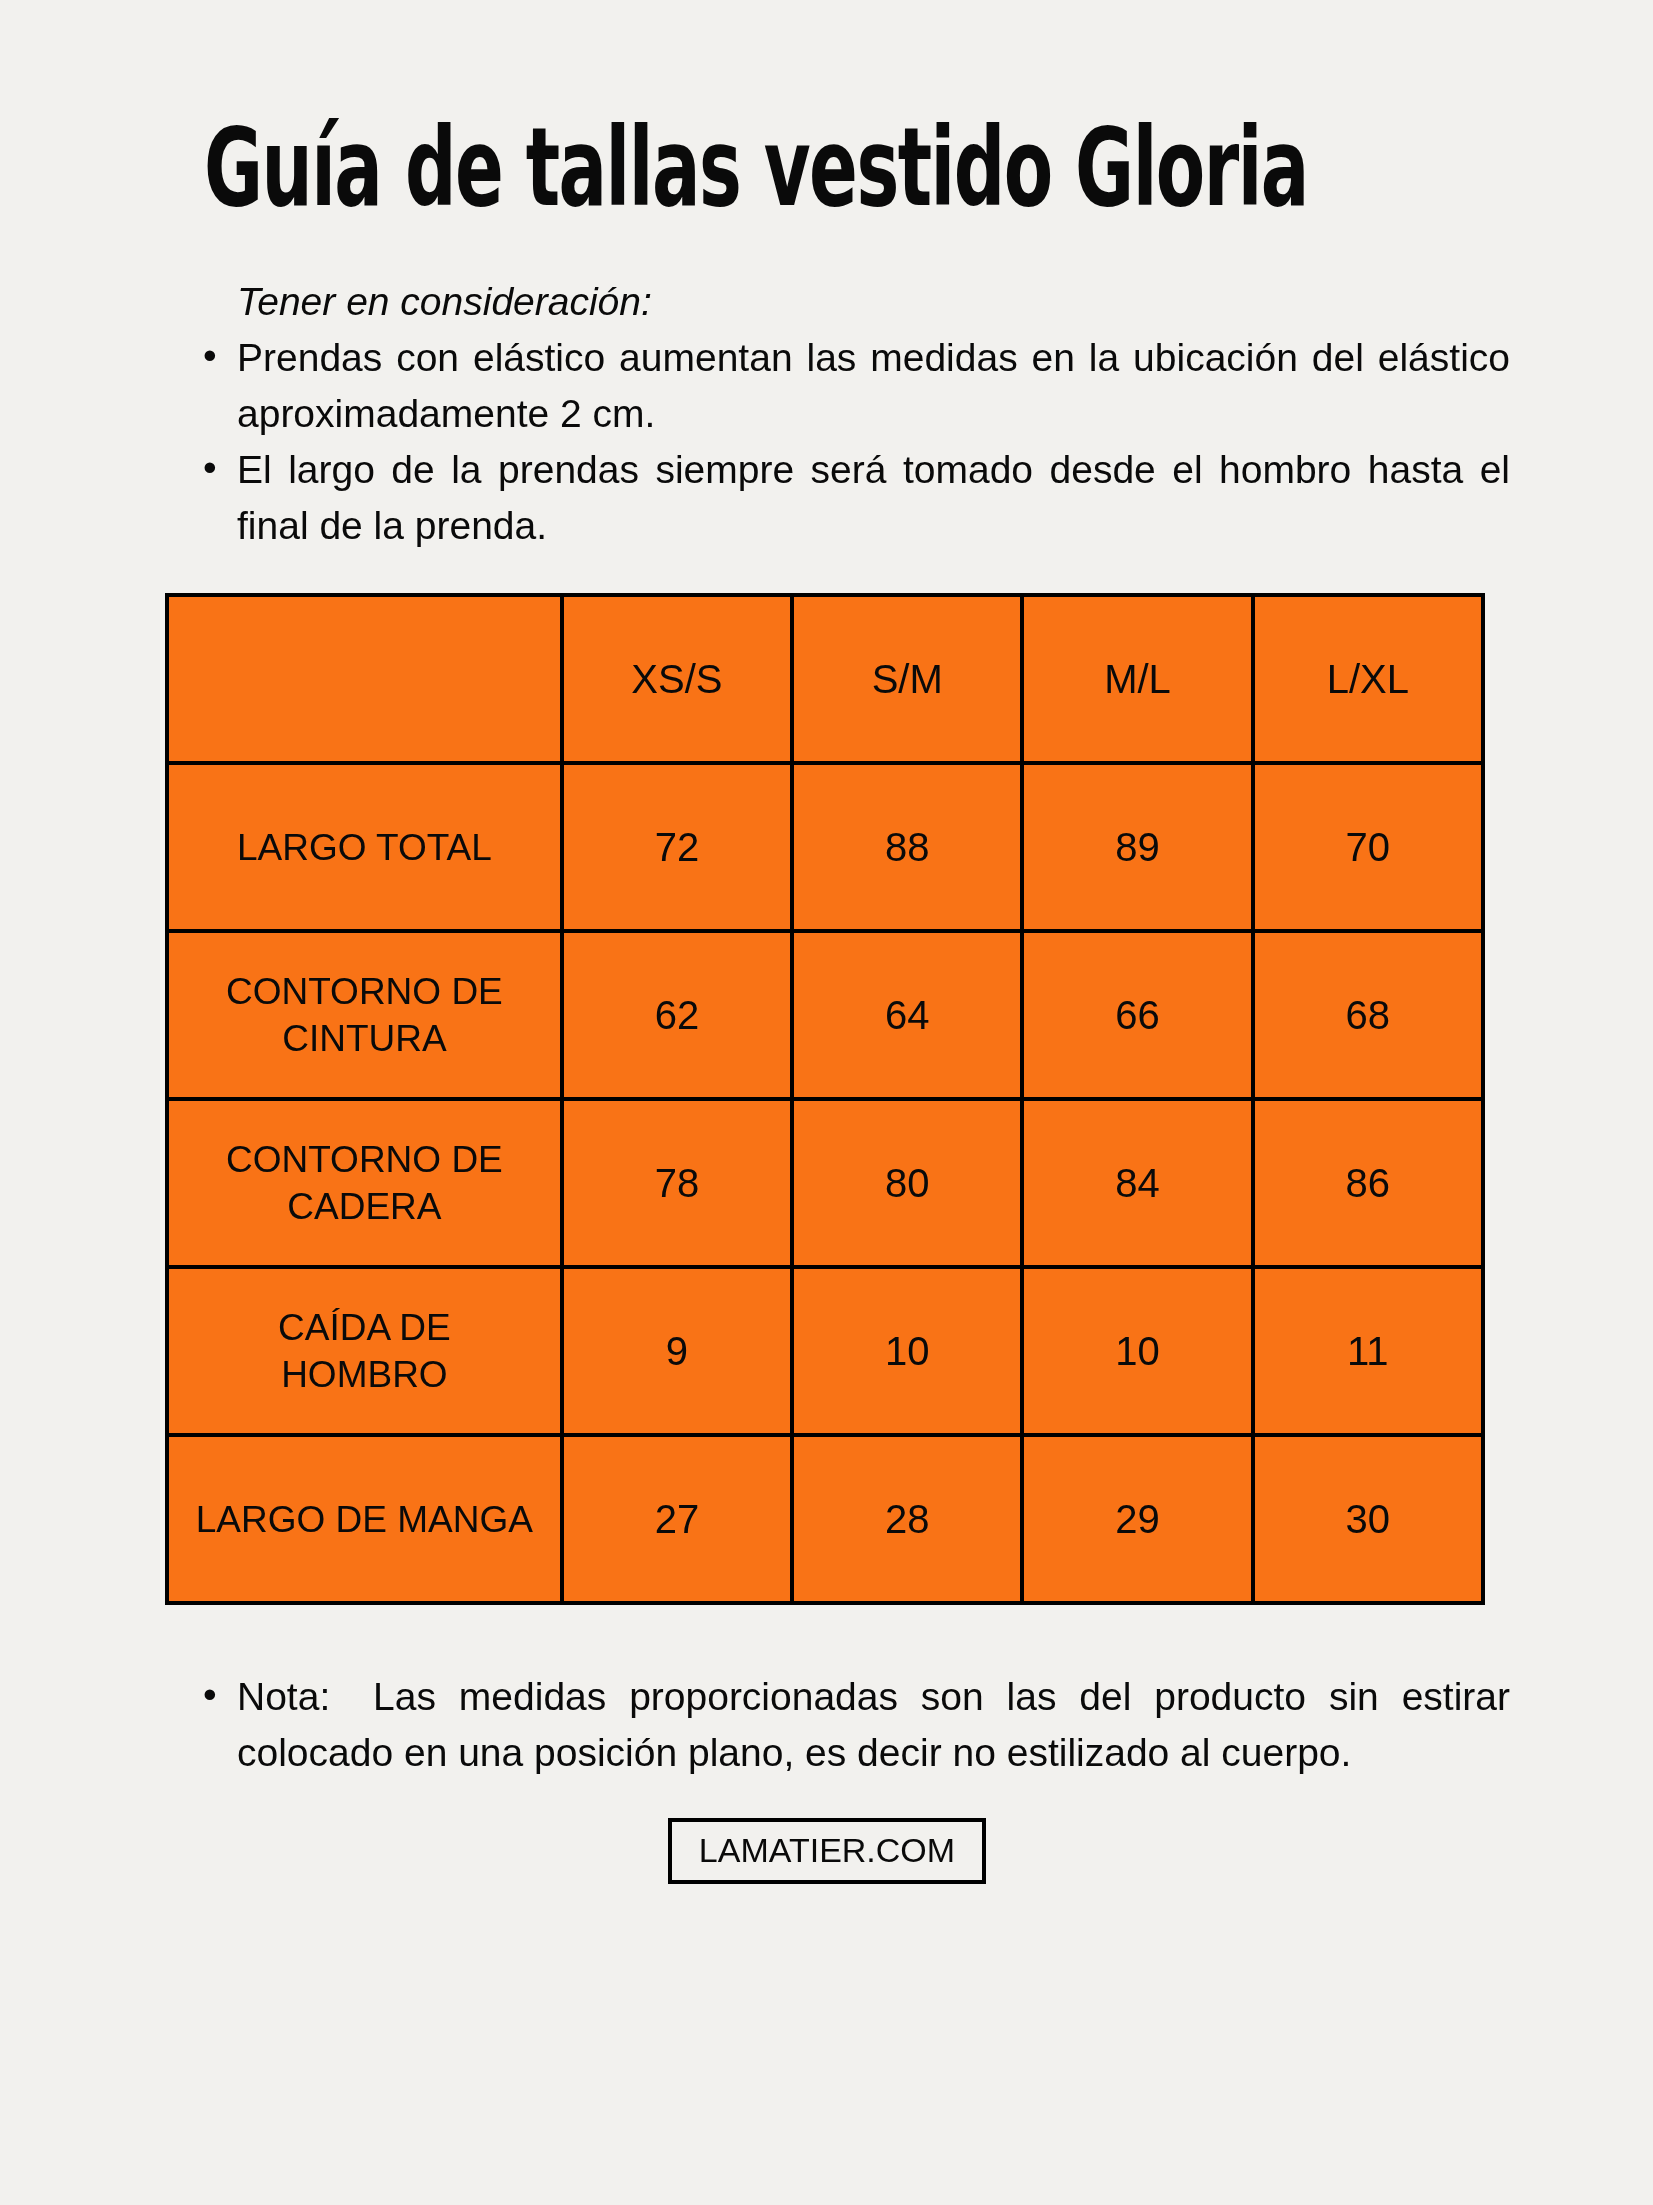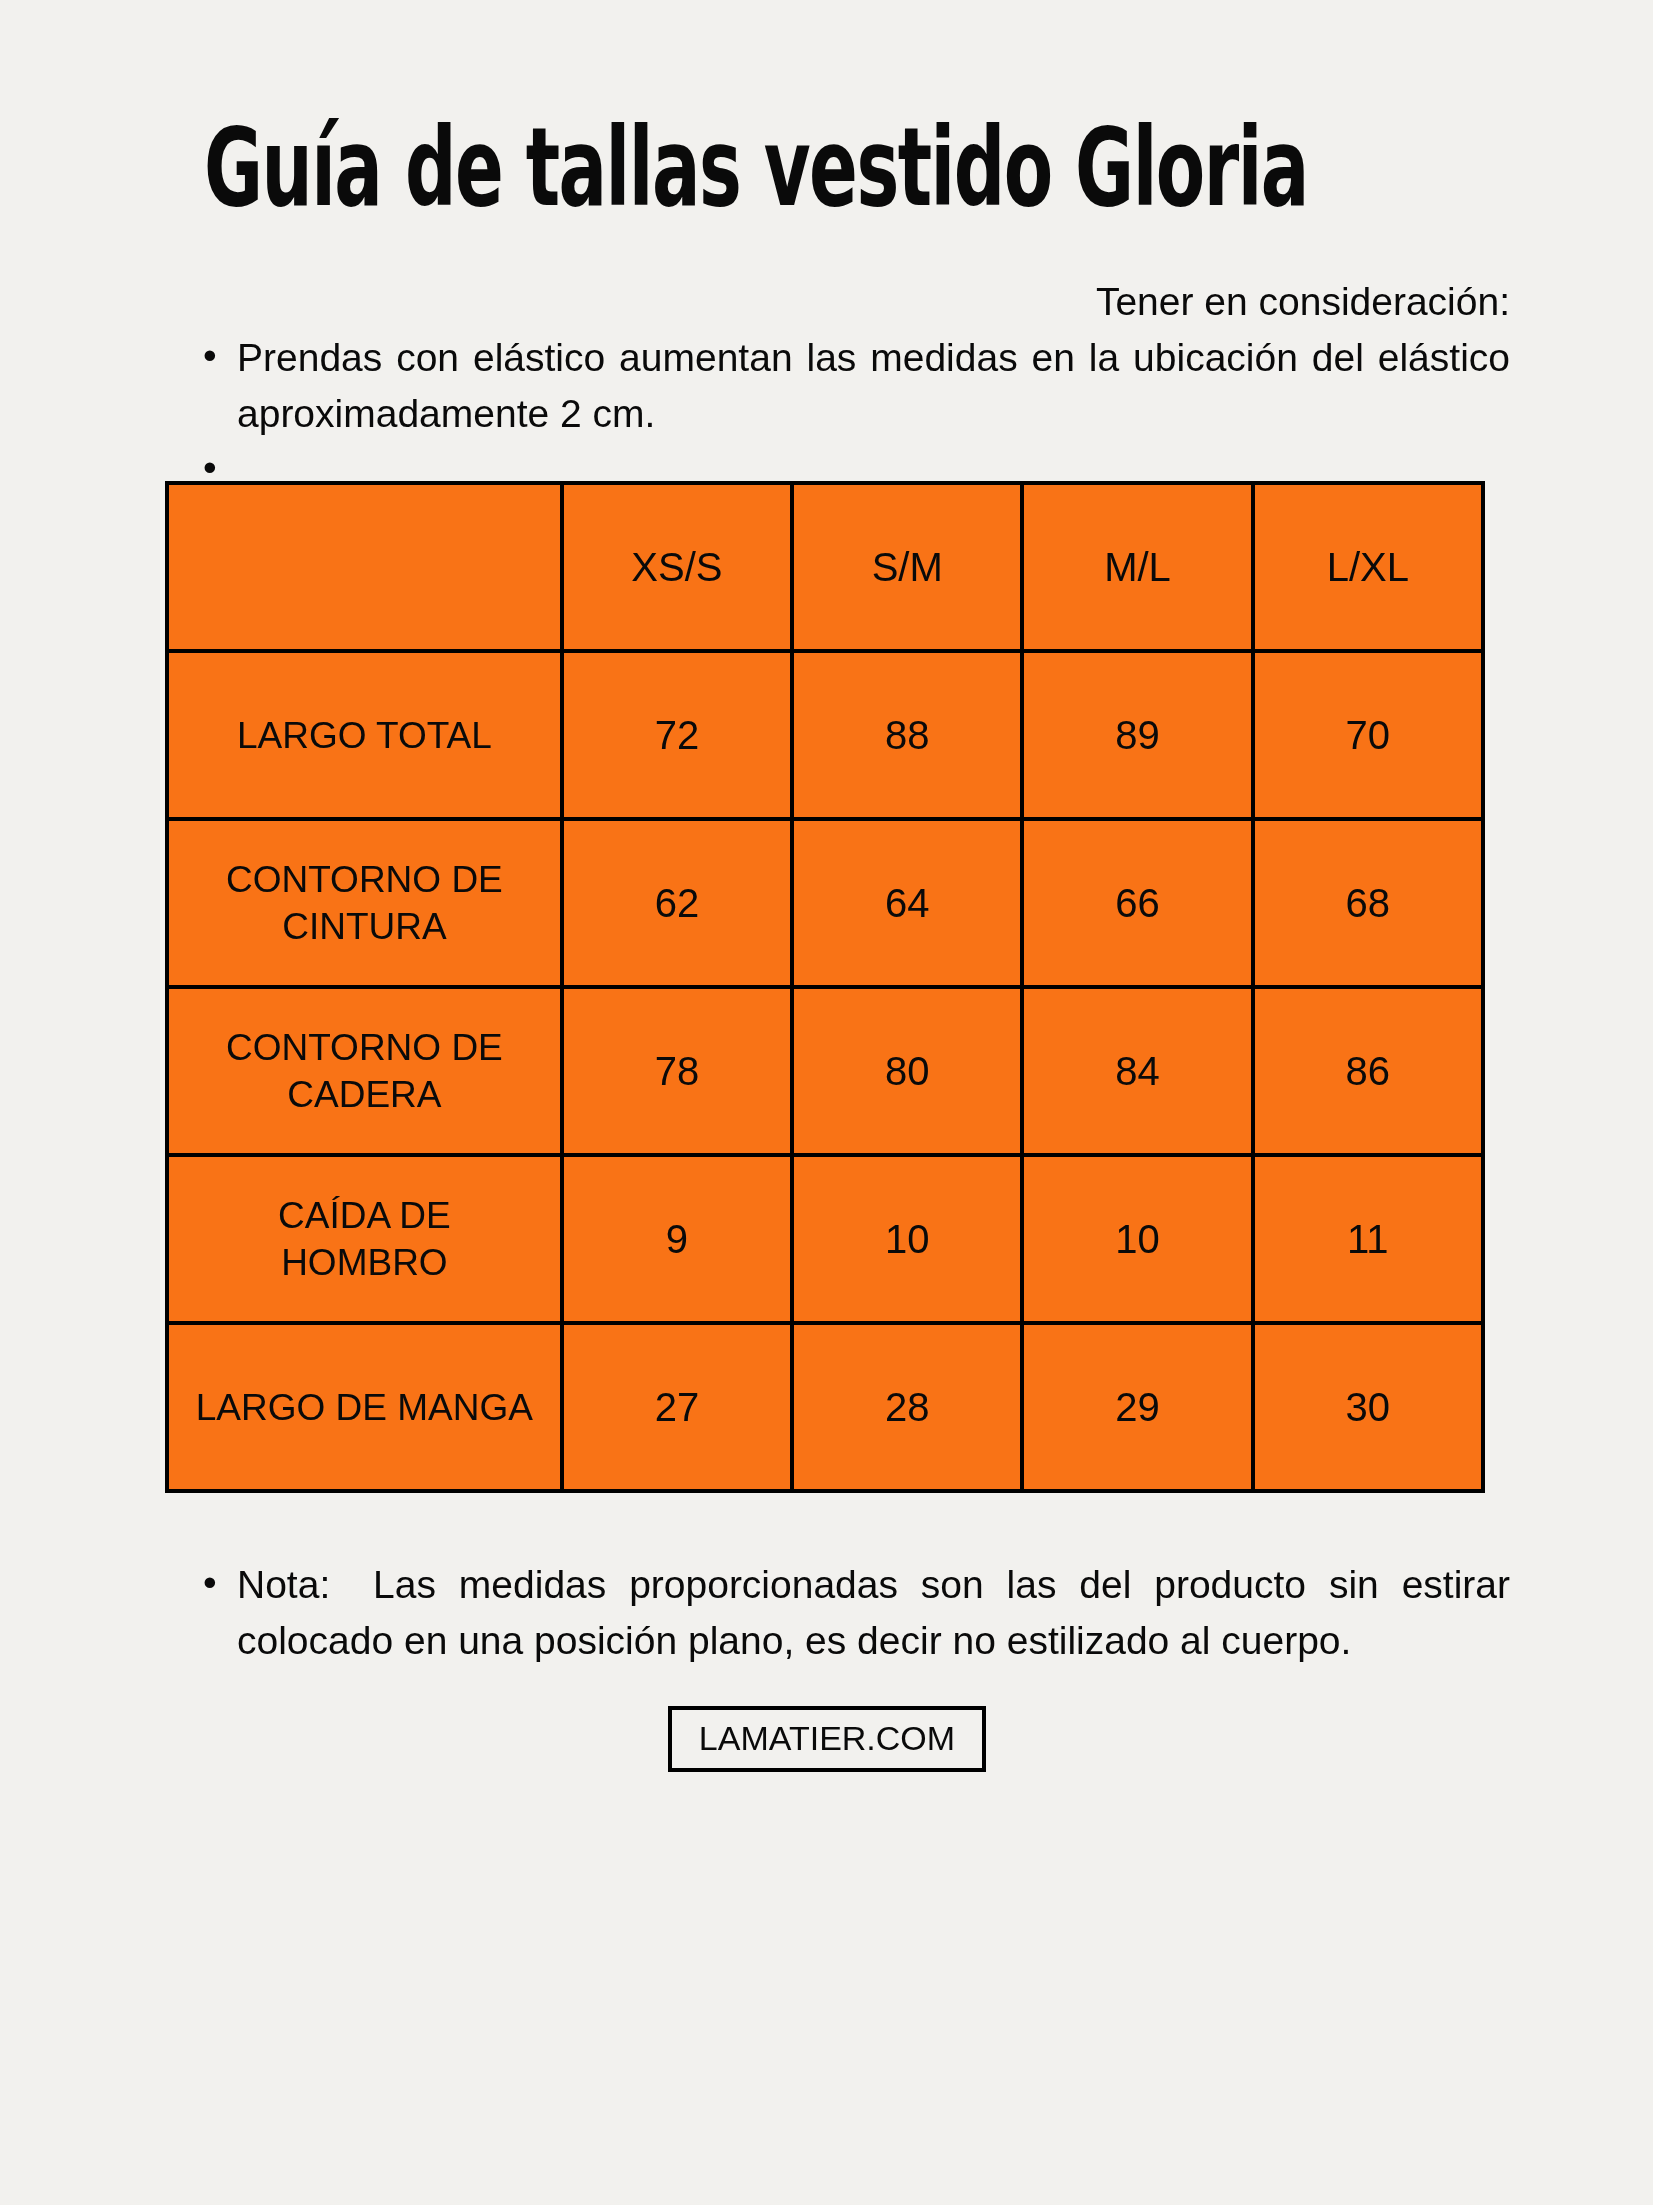--- a/index.html
+++ b/index.html
@@ -20,21 +20,21 @@
     font-size: 109px;
     line-height: 118px;
     letter-spacing: -2.3px;
     transform: scaleX(0.66);
     transform-origin: left center;
     white-space: nowrap;
   }
 
   
   .intro { margin: 47px 144px 0 237px; font-size: 39px; line-height: 56px; }
-  .intro-heading { text-align: right; }
+  .intro-heading { text-align: left; font-style: italic; }
   ul.bullets { list-style: none; }
   ul.bullets li { position: relative; text-align: justify; }
   ul.bullets .dot { position: absolute; left: -34px; top: -1.6px; }
 
   
   table.size-table {
     border-collapse: collapse;
     table-layout: fixed;
     width: 1320px;
     margin: 39px 0 0 165px;
@@ -77,20 +77,21 @@
 
 <div class="intro">
   <div class="intro-heading">Tener en consideración:</div>
   <ul class="bullets">
     <li>
       <span class="dot">•</span>
       <span>Prendas con elástico aumentan las medidas en la ubicación del elástico aproximadamente 2 cm.</span>
     </li>
     <li>
       <span class="dot">•</span>
+      <span>El largo de la prendas siempre será tomado desde el hombro hasta el final de la prenda.</span>
     </li>
   </ul>
 </div>
 
 <table class="size-table">
   <colgroup>
     <col style="width:30%">
     <col style="width:17.5%">
     <col style="width:17.5%">
     <col style="width:17.5%">

